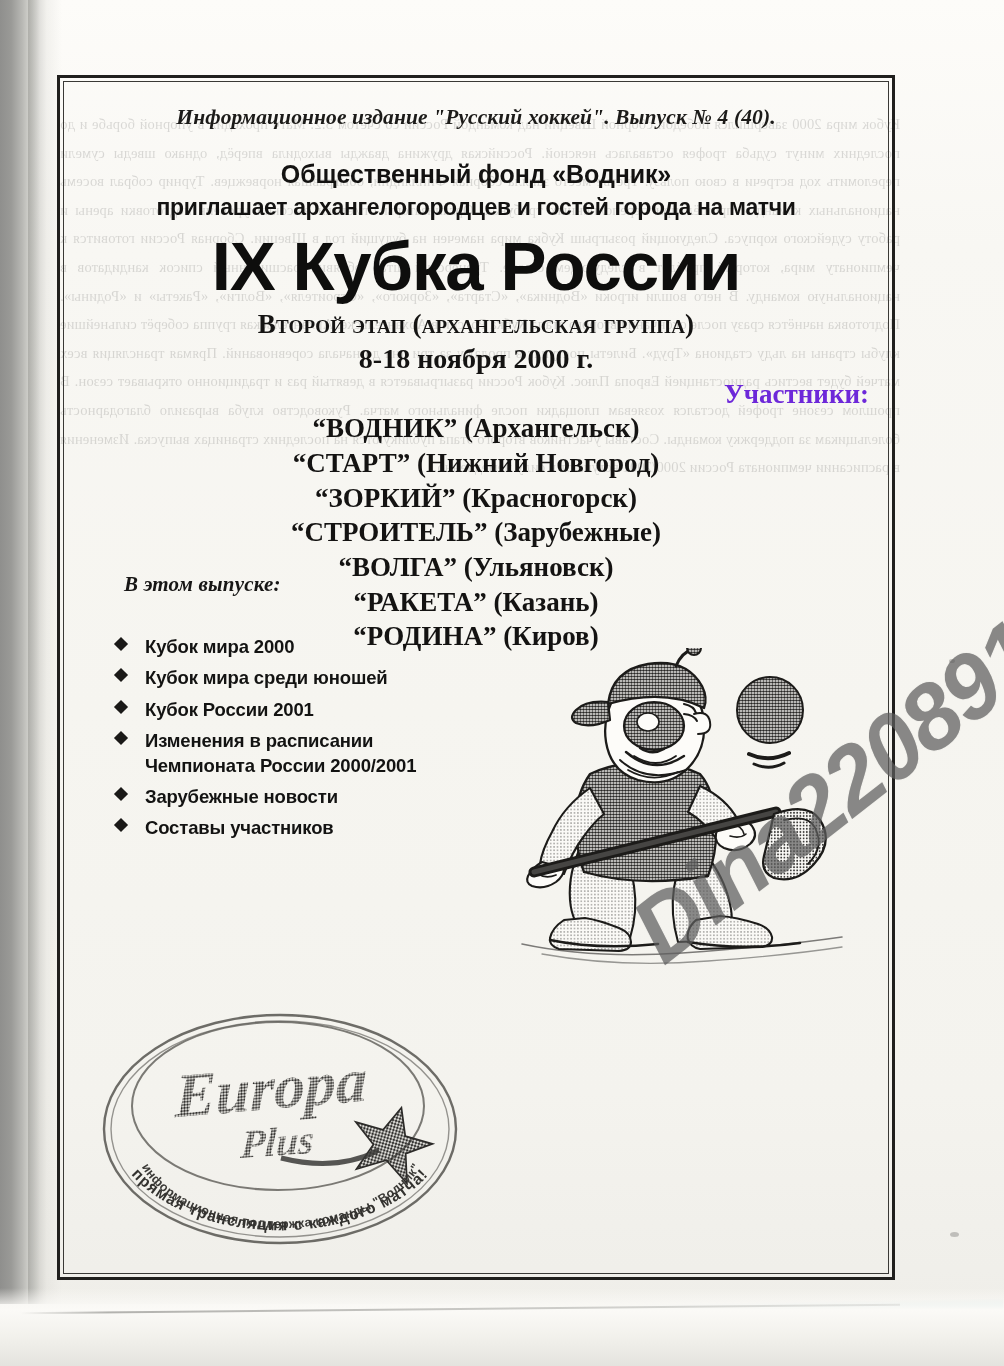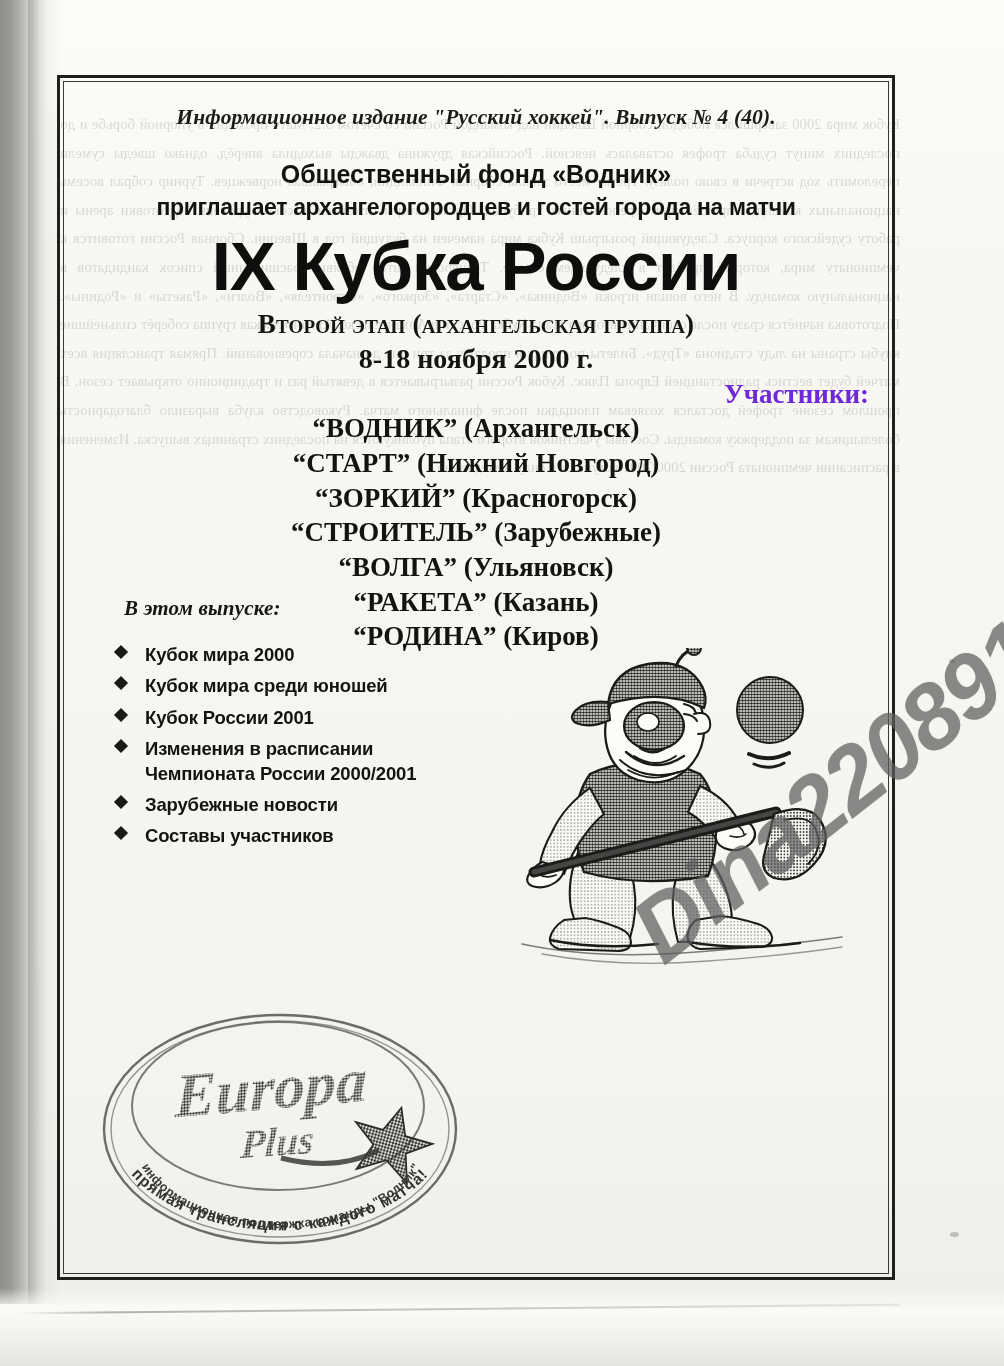--- a/index.html
+++ b/index.html
@@ -196,35 +196,35 @@
     font-weight: bold;
     font-size: 27px;
     color: #141312;
     line-height: 1.285;
     white-space: nowrap;
   }
 
   
   .issue-block {
     position: absolute;
-    left: 100px; top: 596px;
+    left: 100px; top: 572px;
     width: 420px;
   }
   .issue-head {
     font-family: "Liberation Serif", serif;
     font-style: italic;
     font-weight: bold;
     font-size: 21px;
     color: #171615;
     padding-left: 24px;
     letter-spacing: .2px;
   }
   .issue-list {
     list-style: none;
-    margin: 22px 0 0 0;
+    margin: 38px 0 0 0;
     padding: 0;
   }
   .issue-item {
     position: relative;
     font-family: "Liberation Sans", sans-serif;
     font-weight: bold;
     font-size: 18.5px;
     color: #131312;
     padding-left: 45px;
     margin-bottom: 7px;

